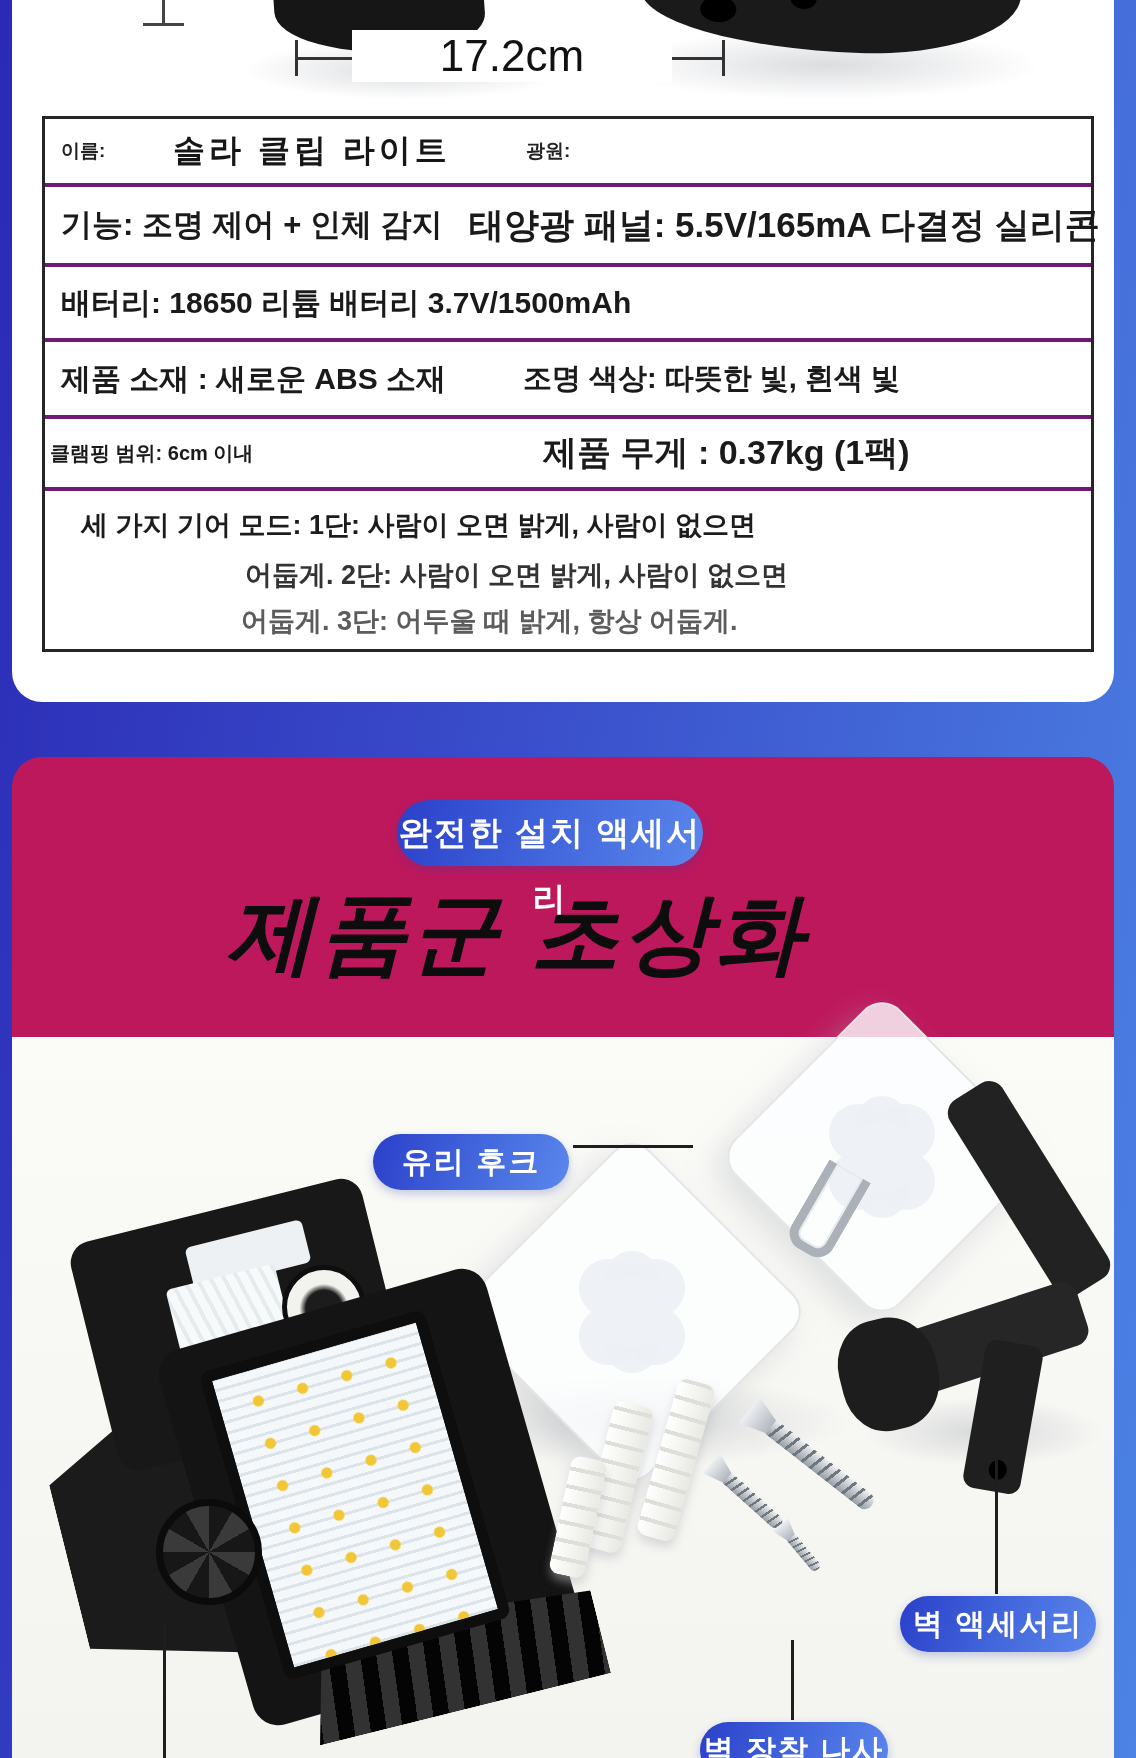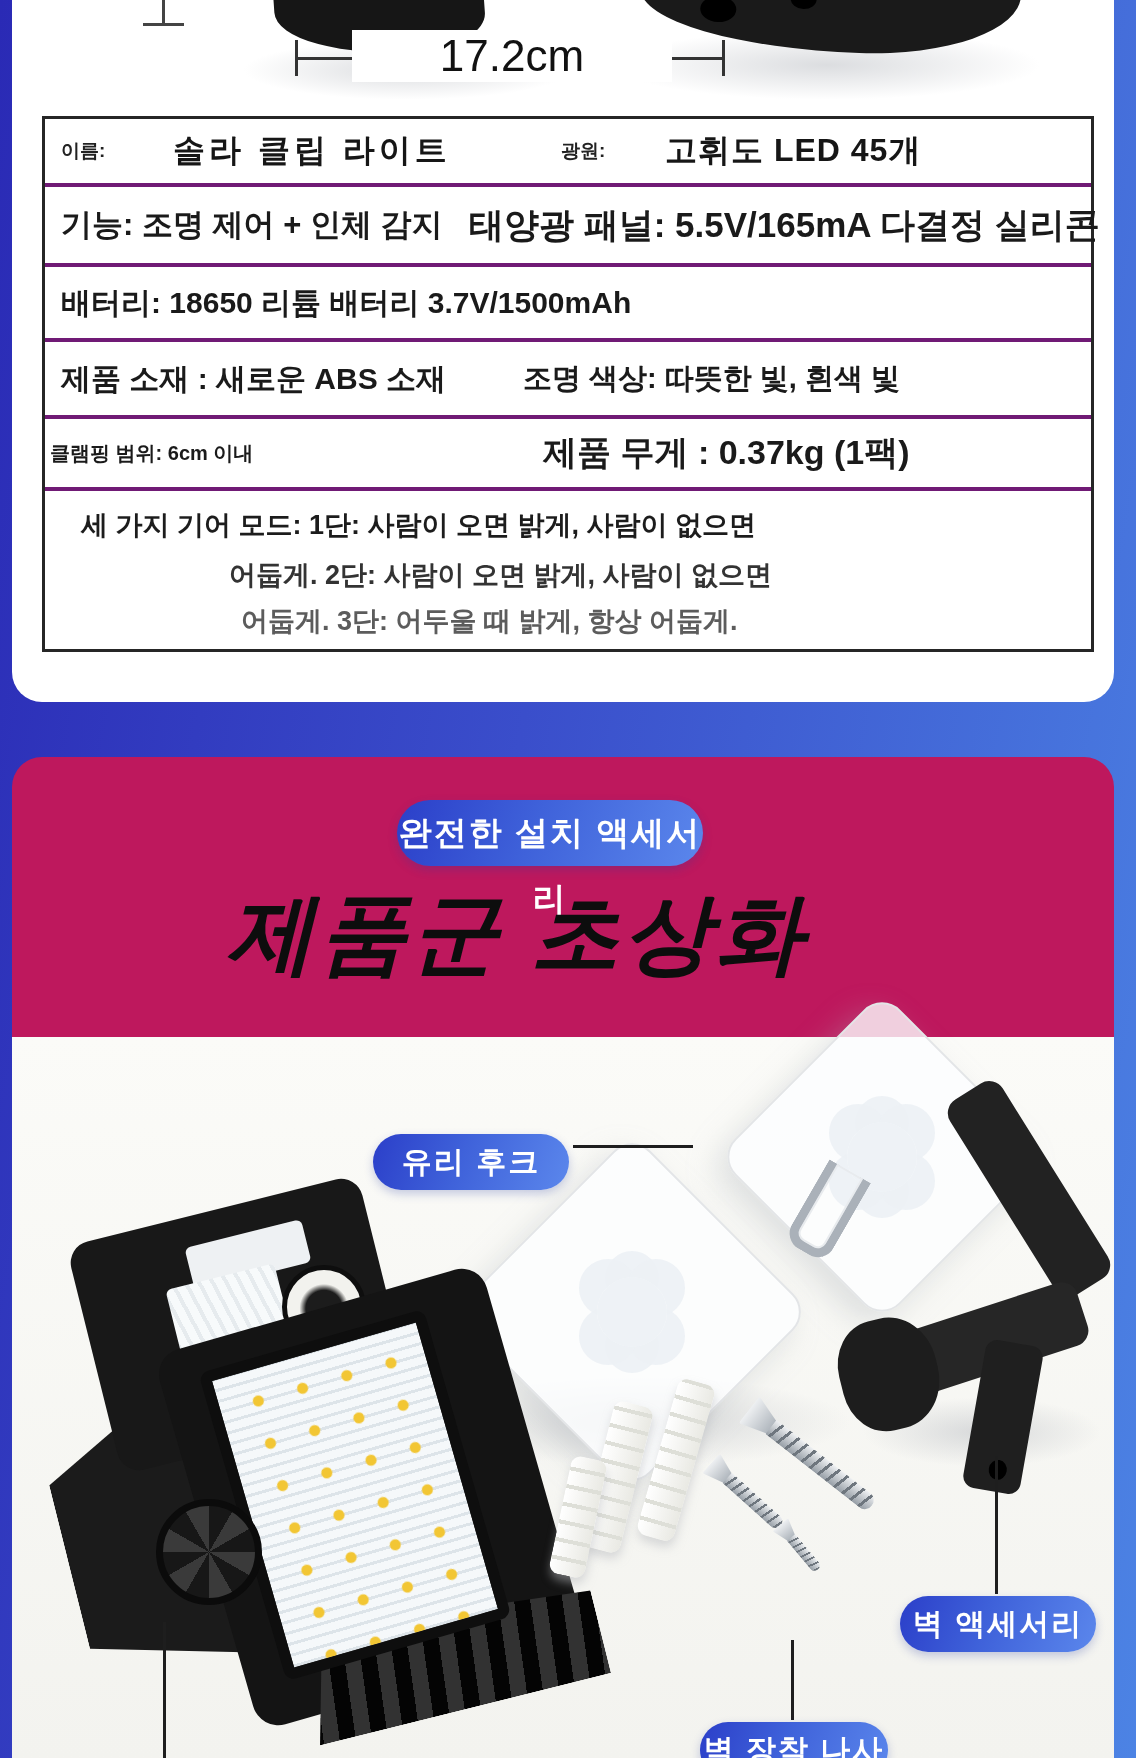--- a/index.html
+++ b/index.html
@@ -34,32 +34,32 @@
   
   .spec-table{left:30px;top:116px;width:1046px;height:530px;border:3px solid #262626;background:#fff;}
   .srow{position:relative;border-bottom:4px solid #701a75;}
   .srow:last-child{border-bottom:none;}
   .r1{height:64px;} .r2{height:76px;} .r3{height:71px;} .r4{height:73px;} .r5{height:68px;} .r6{height:163px;}
   .cellv{position:absolute;top:50%;transform:translateY(-50%);white-space:nowrap;}
   .lbl-sm{font-size:19px;font-weight:600;color:#222;}
   .val-lg{font-size:32px;font-weight:600;color:#161616;}
   .c-l16{left:16px;} 
   .r1-v1{left:128px;letter-spacing:4px;}
-  .r1-l2{left:516px;}
+  .r1-l2{left:481px;}
   .r1-v2{left:620px;letter-spacing:1px;}
   .r2-c1{left:16px;font-size:31px;font-weight:700;}
   .r2-c2{left:424px;font-size:35px;font-weight:700;}
   .r3-c1{left:16px;font-size:30px;font-weight:700;}
   .r4-c1{left:16px;font-size:30px;font-weight:700;}
   .r4-c2{left:478px;font-size:29px;font-weight:700;}
   .r5-c1{left:5px;font-size:20px;font-weight:700;}
   .r5-c2{left:498px;font-size:34px;font-weight:600;}
   .r6-line{position:absolute;white-space:nowrap;font-size:27px;font-weight:700;}
   .r6-1{left:16px;top:16px;color:#1c1c1c;margin-left:20px;}
-  .r6-2{left:184px;top:66px;color:#333;}
+  .r6-2{left:200px;top:66px;color:#333;}
   .r6-3{left:196px;top:112px;color:#5c5c5c;}
 
   
   .pill{background:linear-gradient(110deg,#2b3fc9 0%,#3f62da 45%,#5b87ec 100%);
     color:#fff;text-align:center;border-radius:40px;
     box-shadow:0 4px 10px rgba(40,60,160,.25);}
   .badge{left:385px;top:43px;width:306px;height:66px;line-height:66px;font-size:33px;font-weight:700;letter-spacing:2px;}
   .sec-title{left:0;top:118px;width:1010px;text-align:center;font-size:88px;font-weight:800;color:#0d0d0d;letter-spacing:4px;font-style:italic;}
   .photo-bg{left:0;top:280px;width:1102px;height:721px;background:linear-gradient(#fbfbf8,#f3f3ef);}
 
@@ -165,21 +165,20 @@
   <div class="abs dim-line"></div>
   <div class="abs dim-tickL"></div>
   <div class="abs dim-tickR"></div>
   <div class="abs dim-text">17.2cm</div>
 
   <div class="abs spec-table">
     <div class="srow r1">
       <span class="cellv lbl-sm c-l16">이름:</span>
       <span class="cellv val-lg r1-v1">솔라 클립 라이트</span>
       <span class="cellv lbl-sm r1-l2">광원:</span>
-      <span class="cellv val-lg r1-v2">고휘도 LED 45개</span>
     </div>
     <div class="srow r2">
       <span class="cellv r2-c1">기능: 조명 제어 + 인체 감지</span>
       <span class="cellv r2-c2">태양광 패널: 5.5V/165mA 다결정 실리콘</span>
     </div>
     <div class="srow r3">
       <span class="cellv r3-c1">배터리: 18650 리튬 배터리 3.7V/1500mAh</span>
     </div>
     <div class="srow r4">
       <span class="cellv r4-c1">제품 소재 : 새로운 ABS 소재</span>

